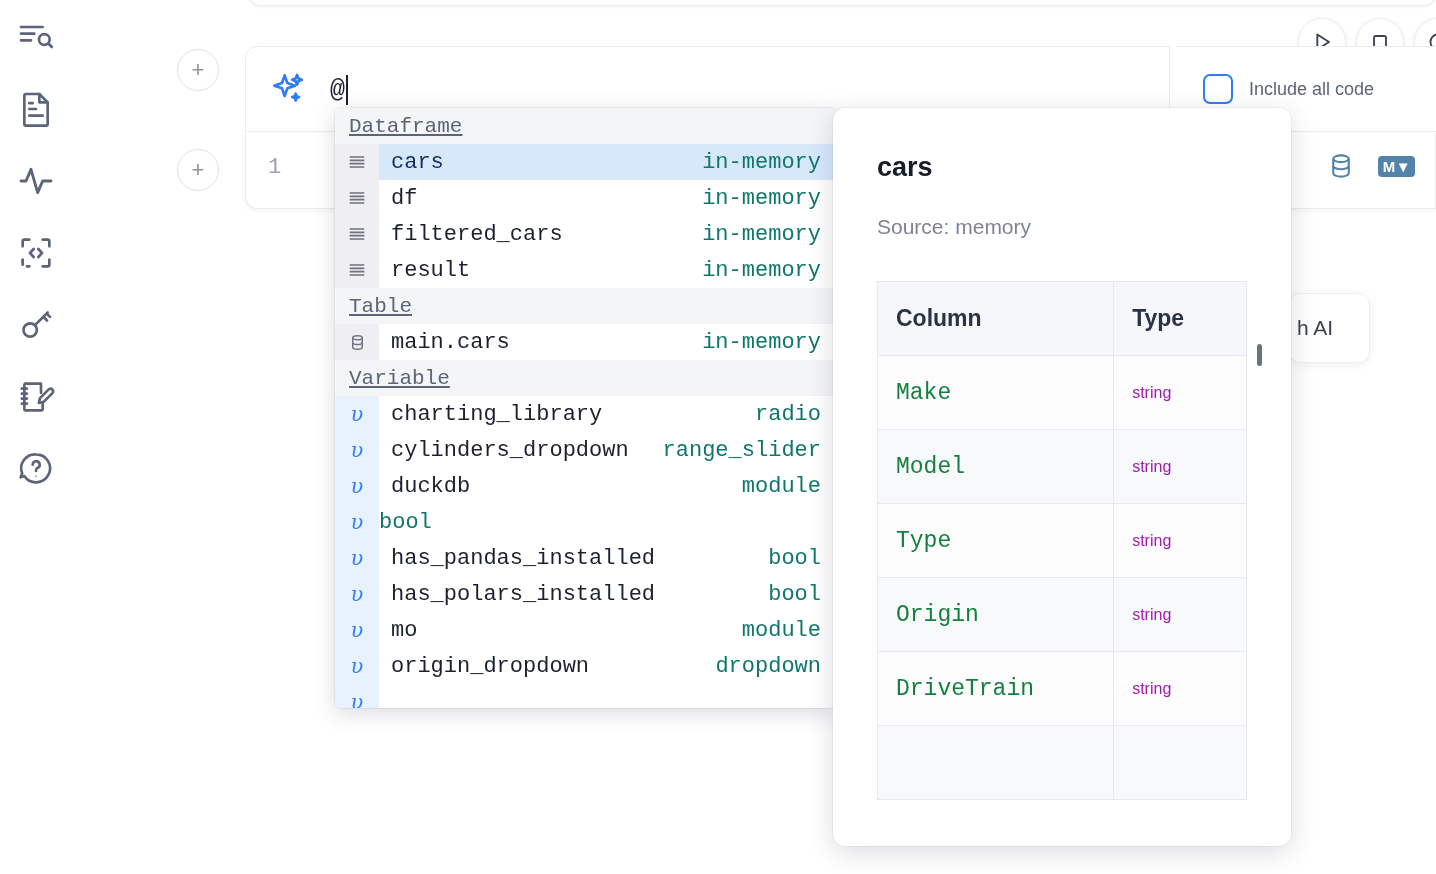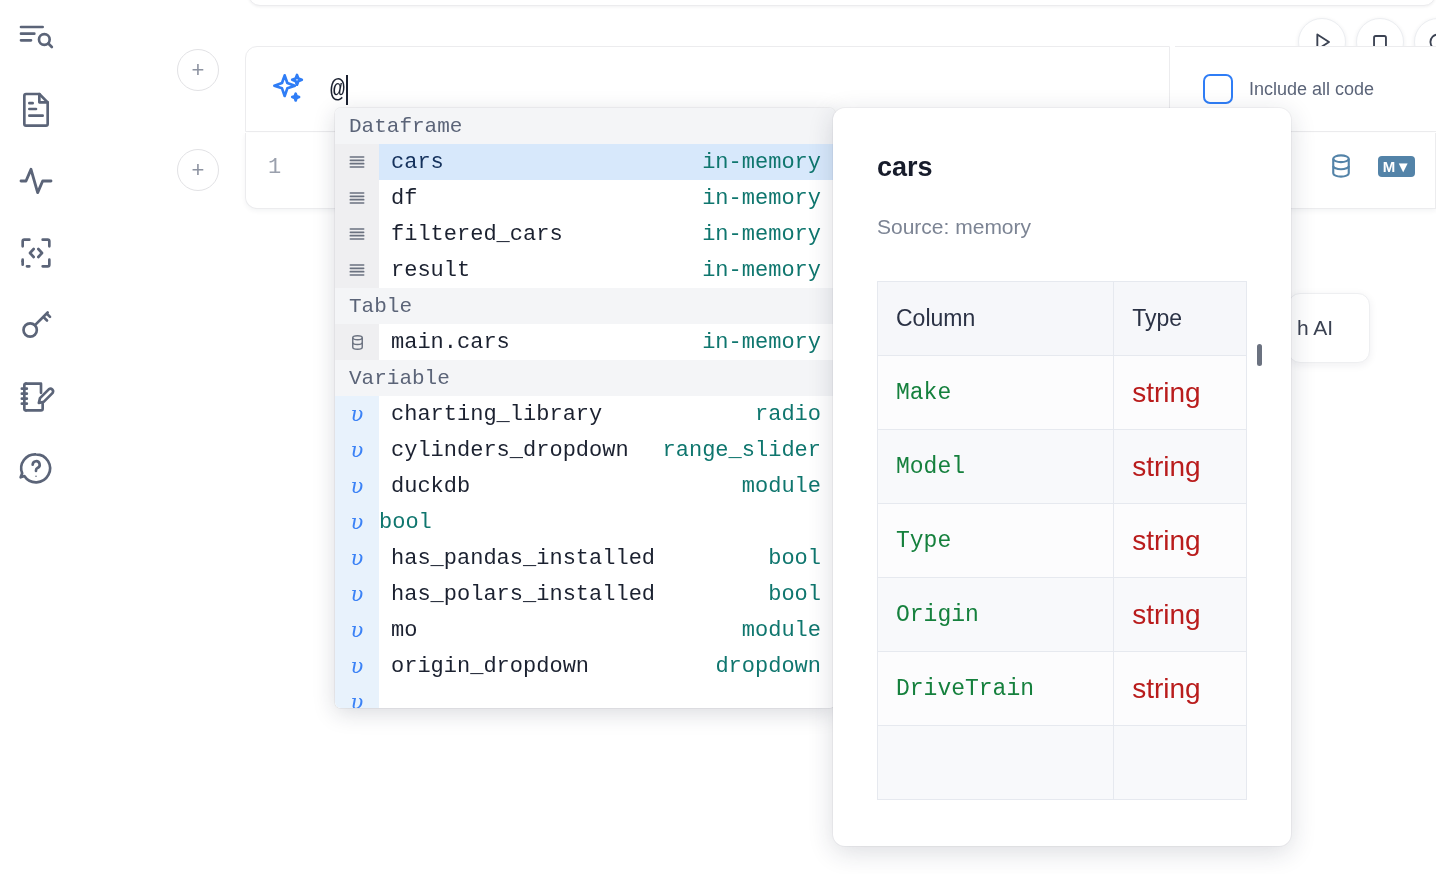--- a/index.html
+++ b/index.html
@@ -127,21 +127,21 @@
   .ac {
     position:absolute; left: 335px; top: 108px;
     width: 500px; height: 600px;
     background:#fff; border-radius: 6px;
     box-shadow: 0 5px 22px rgba(30,38,60,.17), 0 0 0 1px rgba(30,38,60,.05);
     overflow: hidden;
     font-family:"Liberation Mono", monospace;
   }
   .ac-group {
     height: 36px; background:#f4f5f7; color:#5b6478;
-    font-size: 21px; display:flex; align-items:center; padding-left: 14px;
+    font-size: 21px; display:flex; align-items:center; padding-left: 14px; text-decoration: underline;
   }
   .ac-item {
     height: 36px; display:flex; align-items:center;
     font-size: 22px; cursor:pointer; background:#fff;
   }
   .ac-item.sel { background:#d7e8fb; }
   .ac-ico {
     width: 44px; height: 36px; flex:0 0 auto;
     display:flex; align-items:center; justify-content:center;
     background:#efeff1; color:#6b7280;
@@ -168,24 +168,24 @@
   .info-pill {
     margin-top: 26px; background:#f1f4f8; border-radius: 8px;
     height: 50px; display:flex; align-items:center; padding-left: 18px;
     font-size: 21px; color:#2b3245;
   }
   .info-table { margin-top: 42px; width: 100%; border-collapse: collapse;
                 table-layout: fixed; }
   .info-table th, .info-table td {
     border: 1px solid #e6e9ef; height: 74px; padding: 0 18px; text-align:left;
   }
-  .info-table th { background:#f6f7fa; font-weight: 400; font-size: 23px; color:#2b3245;
+  .info-table th { background:#f6f7fa; font-weight: 700; font-size: 23px; color:#2b3245;
                    font-family:"Liberation Sans", sans-serif; }
   .info-table td.col { font-family:"Liberation Mono", monospace; font-size: 23px; color:#15803d; }
-  .info-table td.typ { font-family:"Liberation Sans", sans-serif; font-size: 28px; color:#b91c1c; }
+  .info-table td.typ { font-family:"Liberation Sans", sans-serif; font-size: 16px; color:#a21caf; }
   .info-table tr:nth-child(odd) td { background:#fcfcfd; }
   .info-table tr:nth-child(even) td { background:#f8f9fb; }
   .info-table col.c1 { width: 64%; }
   .info-table col.c2 { width: 36%; }
 
   .sb-thumb {
     position:absolute; left: 1257px; top: 344px; width: 5px; height: 22px;
     background:#6b7280; border-radius: 3px;
   }
 </style>

